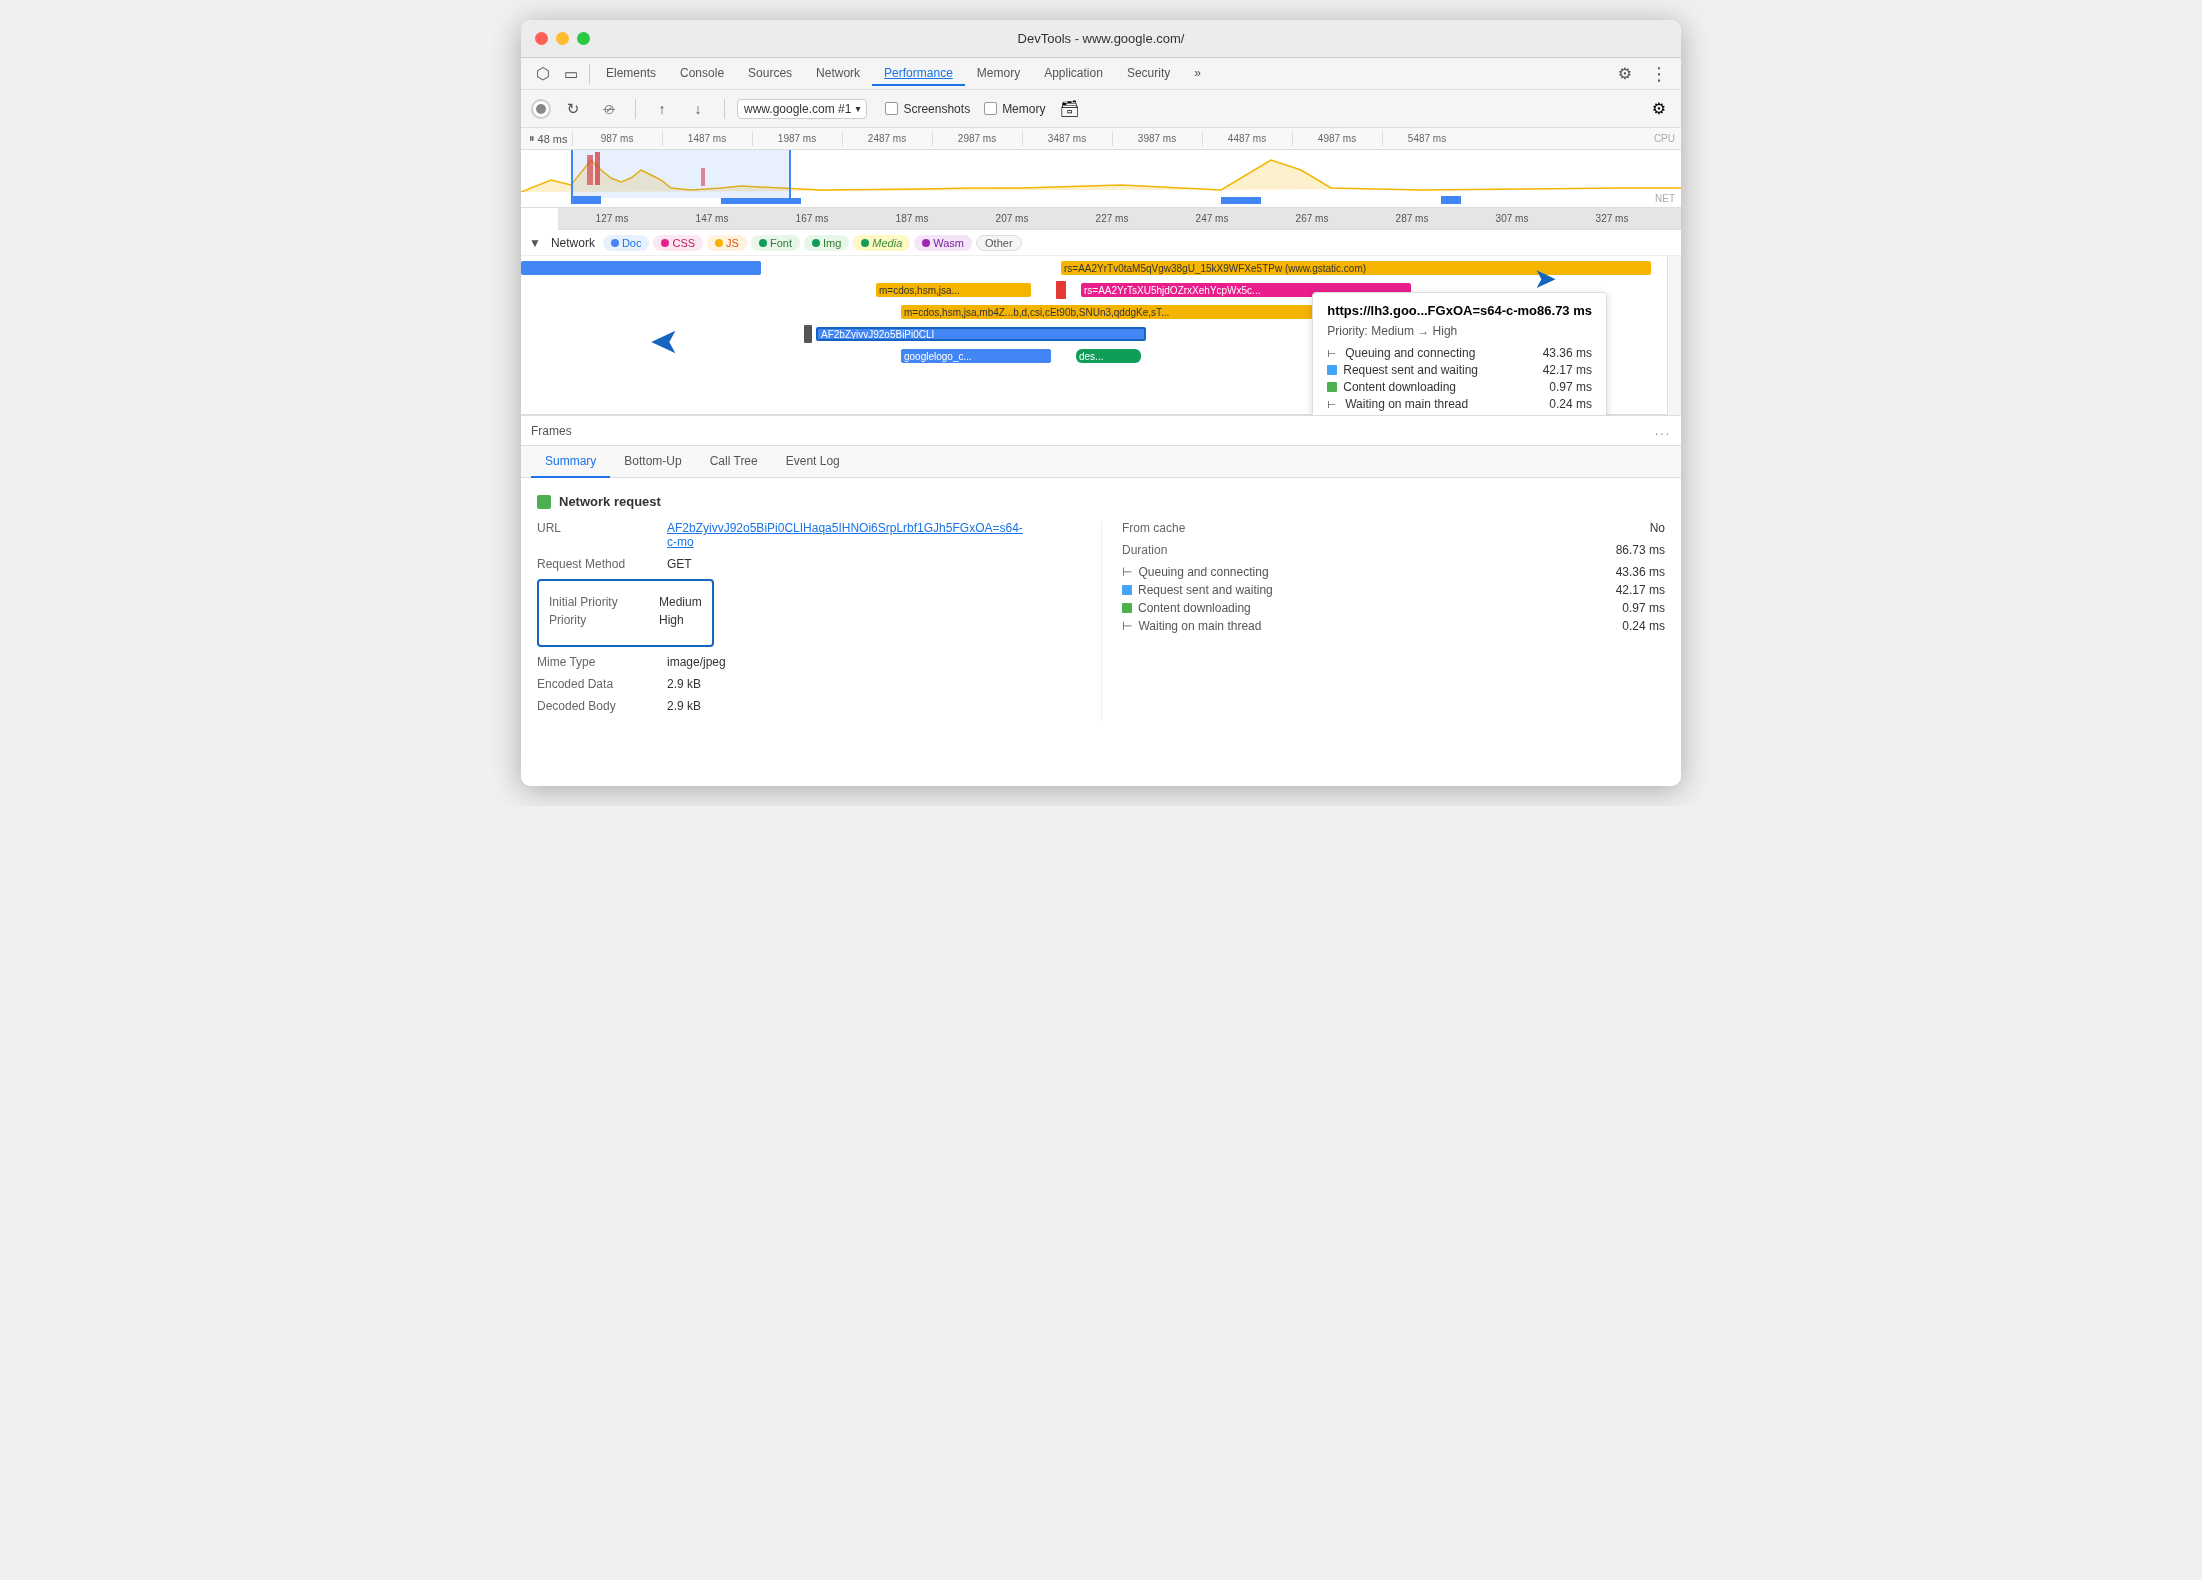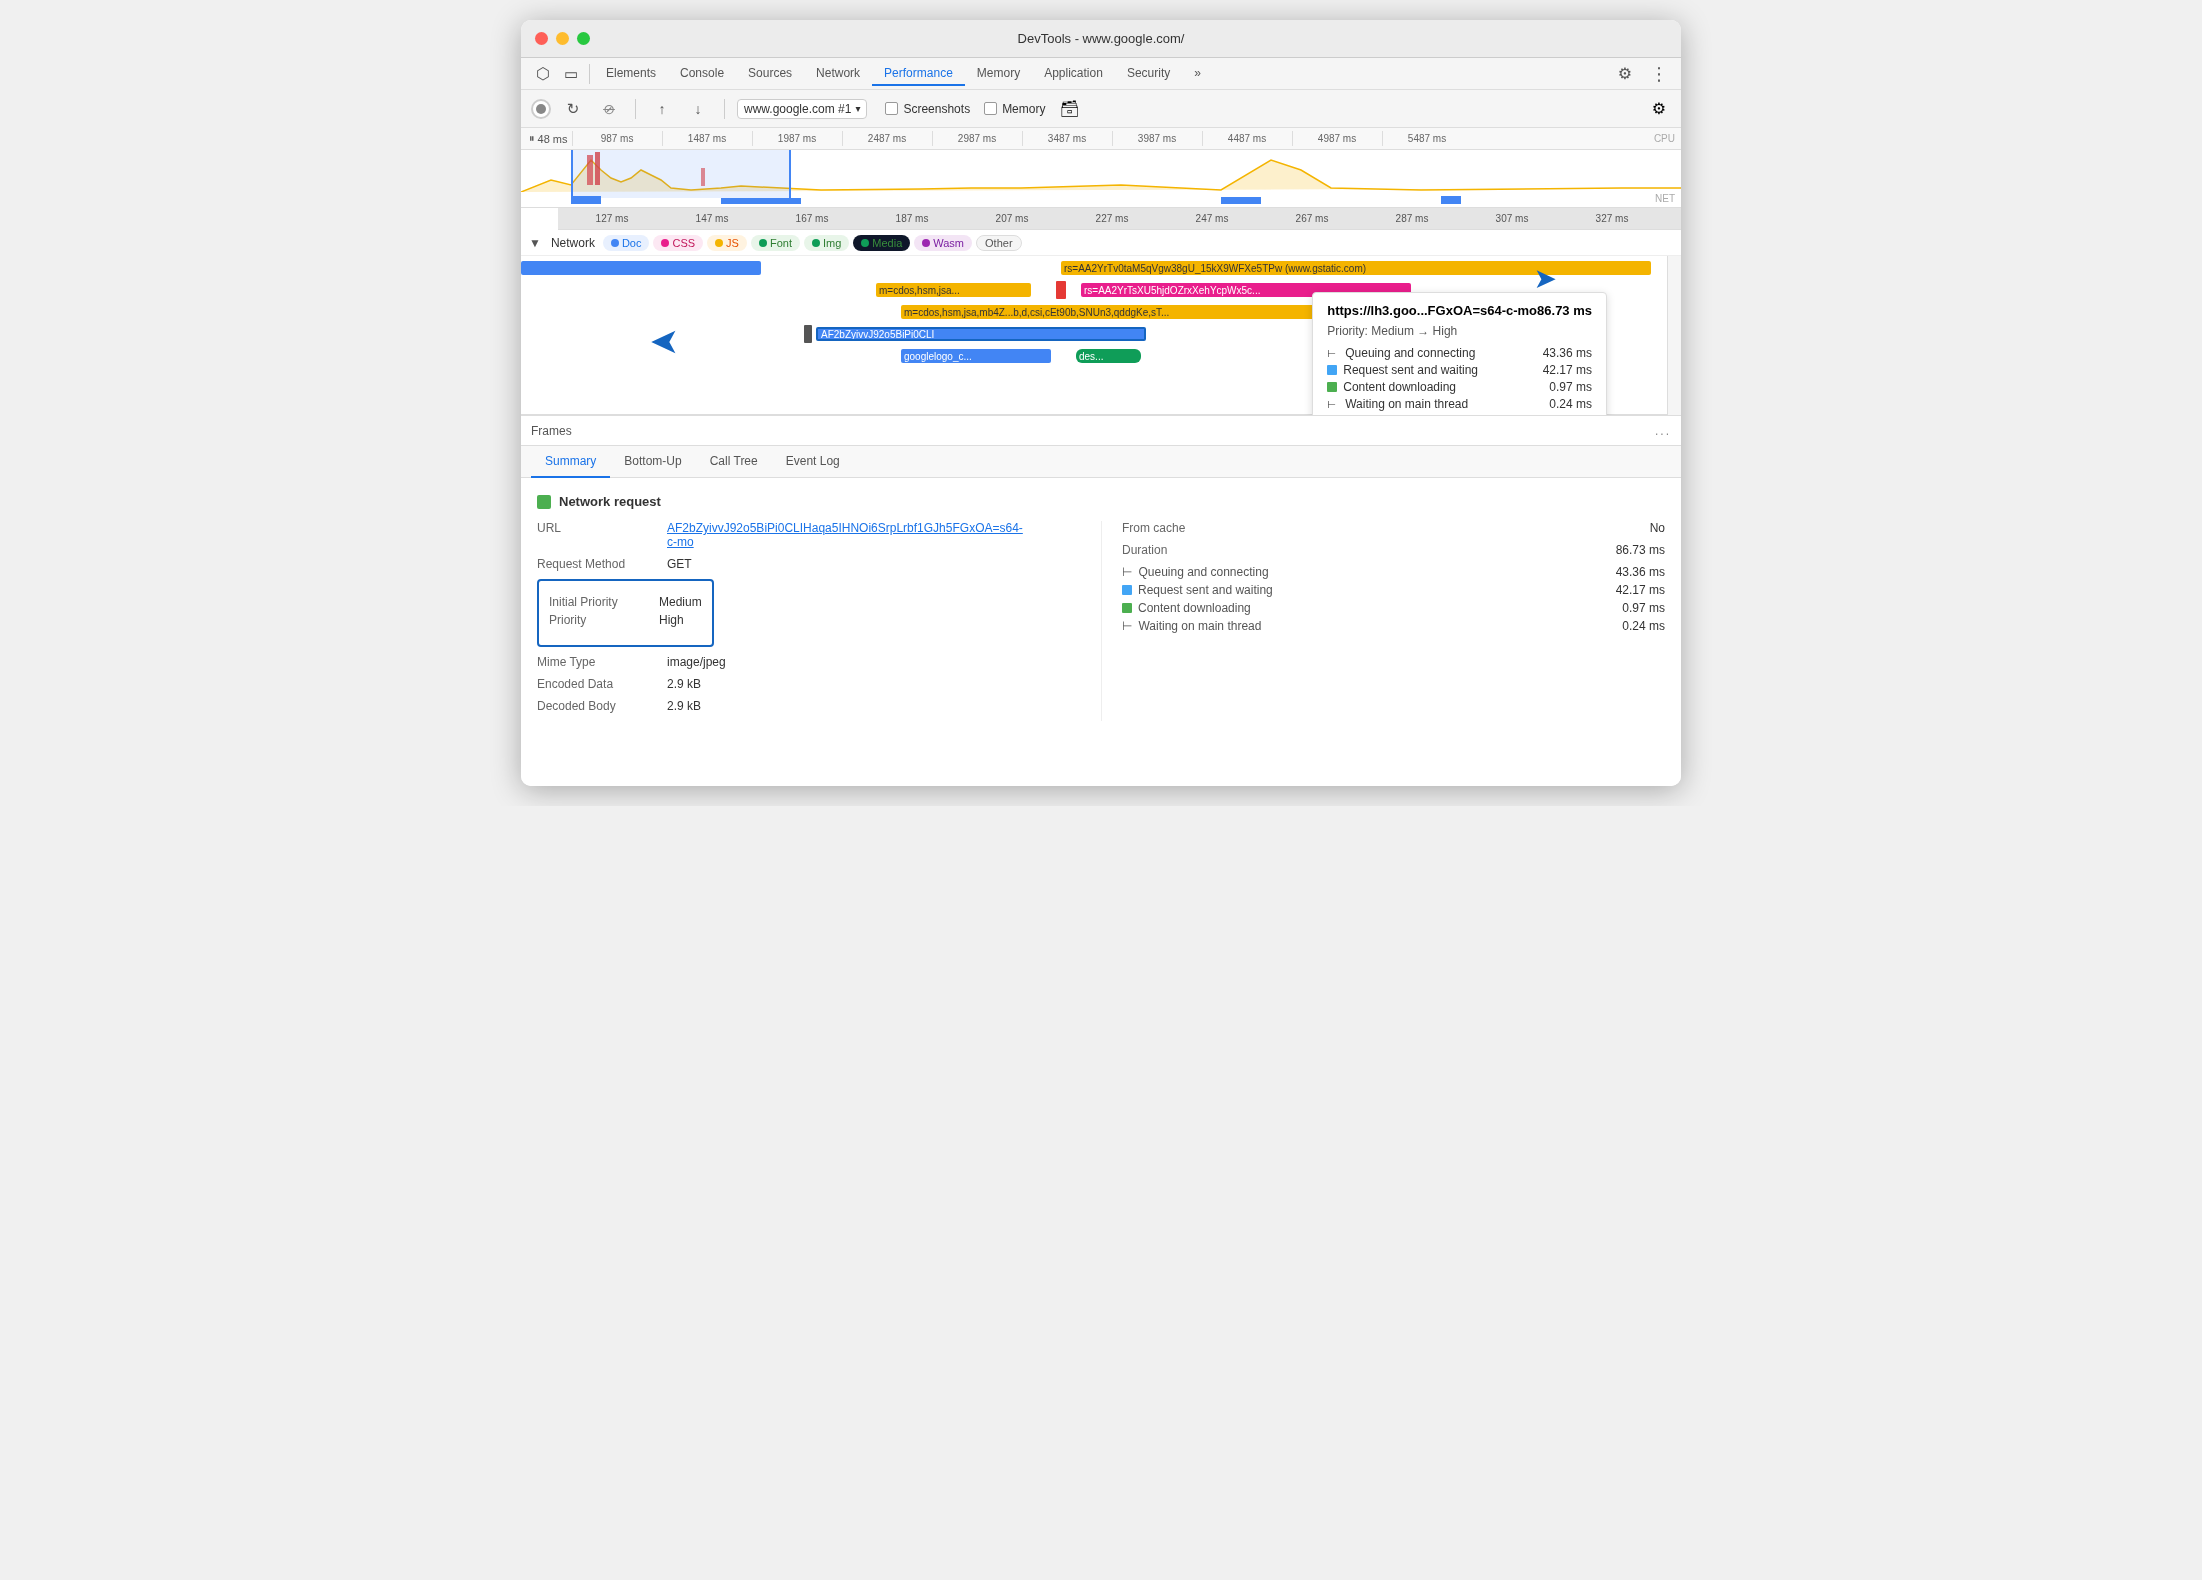--- a/index.html
+++ b/index.html
@@ -50,20 +50,21 @@
       padding: 4px 12px;
       font-size: 12px;
       color: #555;
       cursor: pointer;
       border-bottom: 2px solid transparent;
       margin-bottom: -1px;
     }
     .nav-tab.active {
       color: #1a73e8;
       border-bottom: 2px solid #1a73e8;
+      text-decoration: underline;
     }
     .nav-settings { margin-left: auto; display: flex; gap: 6px; align-items: center; }
 
     
     .controls-bar {
       background: #f5f5f5;
       border-bottom: 1px solid #ddd;
       display: flex;
       align-items: center;
       padding: 4px 10px;
@@ -146,21 +147,21 @@
       font-size: 11px;
       cursor: pointer;
       display: flex; align-items: center; gap: 3px;
     }
     .pill-dot { width: 8px; height: 8px; border-radius: 50%; }
     .pill-doc { background: #e8f0fe; color: #1a73e8; }
     .pill-css { background: #fce8f3; color: #c2185b; }
     .pill-js  { background: #fff3e0; color: #e65100; }
     .pill-font{ background: #e8f5e9; color: #2e7d32; }
     .pill-img { background: #e8f5e9; color: #2e7d32; }
-    .pill-media{ background: #0f172a; color: #388e3c; }
+    .pill-media{ background: #fef9c3; color: #388e3c; font-style: italic; }
     .pill-wasm{ background: #f3e5f5; color: #7b1fa2; }
     .pill-other{ background: #f5f5f5; color: #555; border: 1px solid #ddd; }
     .bar-row {
       height: 22px;
       position: relative;
       display: flex;
       align-items: center;
     }
     .net-bar {
       position: absolute;

